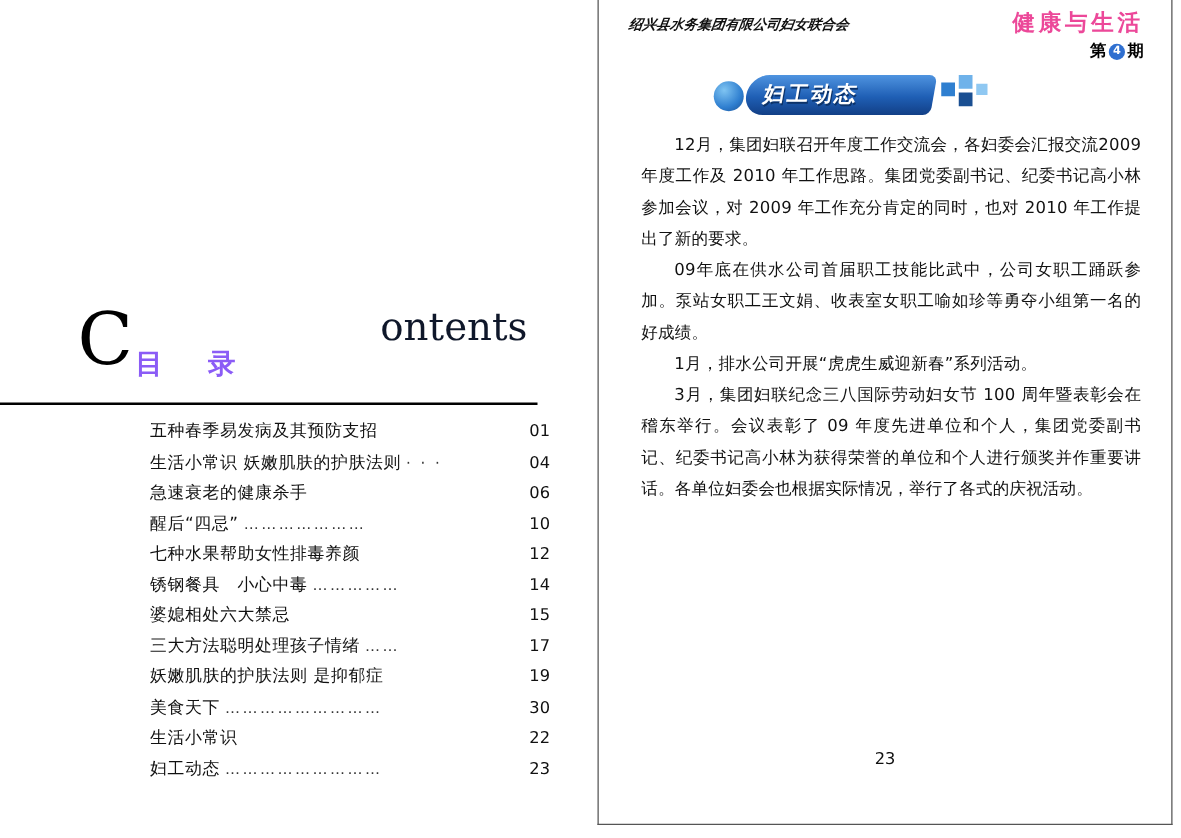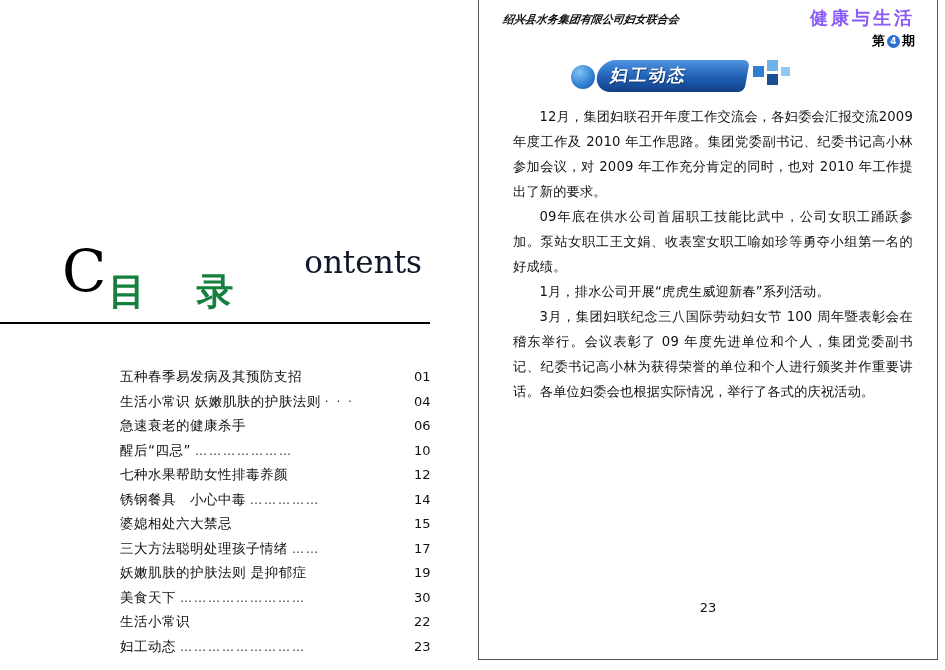--- a/index.html
+++ b/index.html
@@ -39,24 +39,24 @@
   .contents-head .word-en {
     font-family: "DejaVu Serif", serif;
     font-size: 31px;
     letter-spacing: 0px;
     color: #0f172a;
     line-height: 34px;
     text-align: right;
   }
   .contents-head .word-cn {
     font-family: "DejaVu Sans", sans-serif;
-    font-size: 37px;
+    font-size: 22px;
     font-weight: bold;
     letter-spacing: 7px;
-    color: #15803d;
+    color: #8b5cf6;
     line-height: 30px;
     margin-top: -2px;
   }
   .rule-line {
     position: absolute;
     left: 0px; top: 322px;
     width: 430px; height: 2px;
     background: #000000;
   }
   .toc {
@@ -67,34 +67,33 @@
   .toc-row {
     display: flex;
     align-items: baseline;
     height: 24.5px;
     font-size: 13.5px;
     color: #111;
   }
   .toc-title {
     white-space: nowrap;
     letter-spacing: 0.5px;
-    margin-top: 32px;
   }
   .toc-dots {
     flex: 1 1 auto;
     overflow: hidden;
     white-space: nowrap;
     color: #333;
     letter-spacing: 2px;
     padding: 0 4px;
     font-size: 12px;
   }
   .toc-page {
     width: 26px;
-    text-align: left;
+    text-align: right;
     font-family: "DejaVu Sans", sans-serif;
     font-size: 13px;
     color: #111;
   }
 
   
   .right-page {
     position: absolute;
     left: 478px; top: 0px;
     width: 460px; height: 660px;
@@ -118,21 +117,21 @@
     color: #111;
     letter-spacing: 0px;
     transform: skewX(-8deg);
   }
   .rp-title {
     position: absolute;
     right: 22px; top: 2px;
     font-size: 18px;
     font-weight: bold;
     letter-spacing: 3px;
-    color: #8b5cf6;
+    color: #ec4899;
   }
   .rp-issue {
     position: absolute;
     right: 22px; top: 28px;
     font-size: 13px;
     font-weight: bold;
     color: #000;
     display: flex;
     align-items: center;
     gap: 1px;

